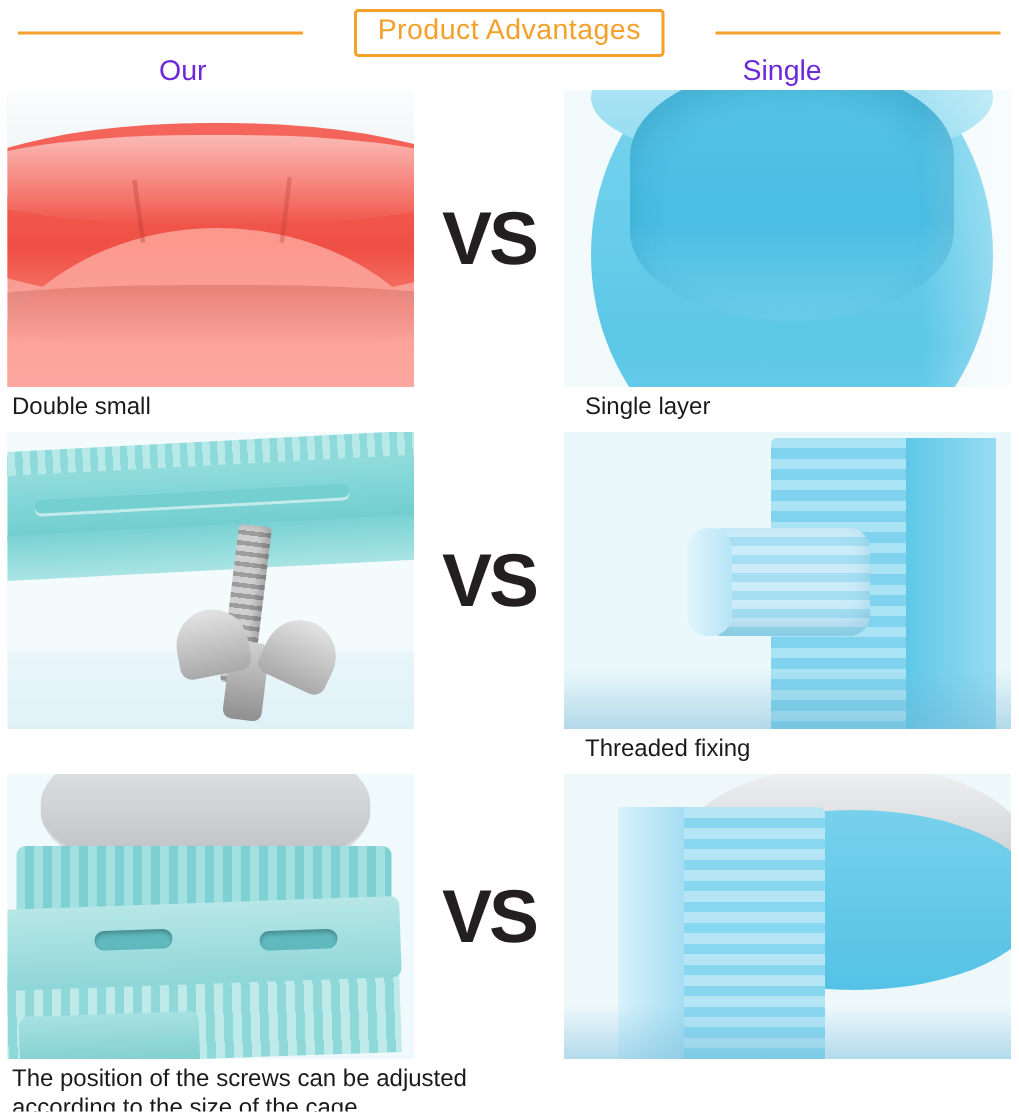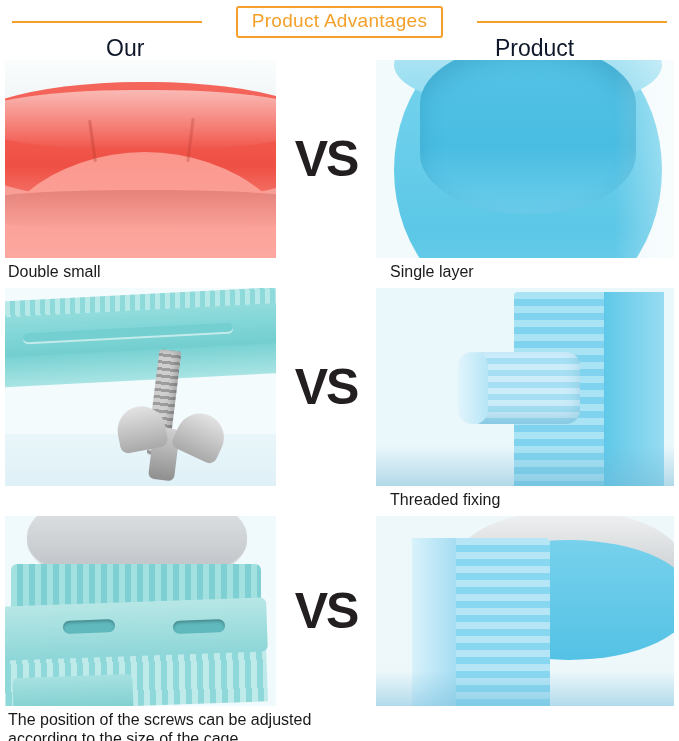--- a/index.html
+++ b/index.html
@@ -61,23 +61,23 @@
   .col-headers {
     position: absolute;
     top: 36px;
     left: 0;
     width: 679px;
     height: 24px;
   }
   .col-header {
     position: absolute;
     top: 0;
-    font-size: 23px;
+    font-size: 19px;
     line-height: 24px;
-    color: #0f172a;
+    color: #6d28d9;
   }
   .col-header.our   { left: 106px; }
   .col-header.other { left: 495px; }
 
   
   .rows {
     position: absolute;
     top: 60px;
     left: 0;
     width: 679px;
@@ -348,21 +348,21 @@
   <div class="header">
     <div class="header-rule left"></div>
     <div class="header-rule right"></div>
     <div class="header-box">
       <div class="header-title">Product Advantages</div>
     </div>
   </div>
 
   <div class="col-headers">
     <div class="col-header our">Our</div>
-    <div class="col-header other">Product</div>
+    <div class="col-header other">Single</div>
   </div>
 
   <div class="rows">
 
     <div class="row" style="height:228px;">
       <div class="row-imgs" style="height:198px;">
         <div class="cell left" style="height:198px;">
           <div class="scene">
             <div class="r1l-bg"></div>
             <div class="r1l-whitewall"></div>

